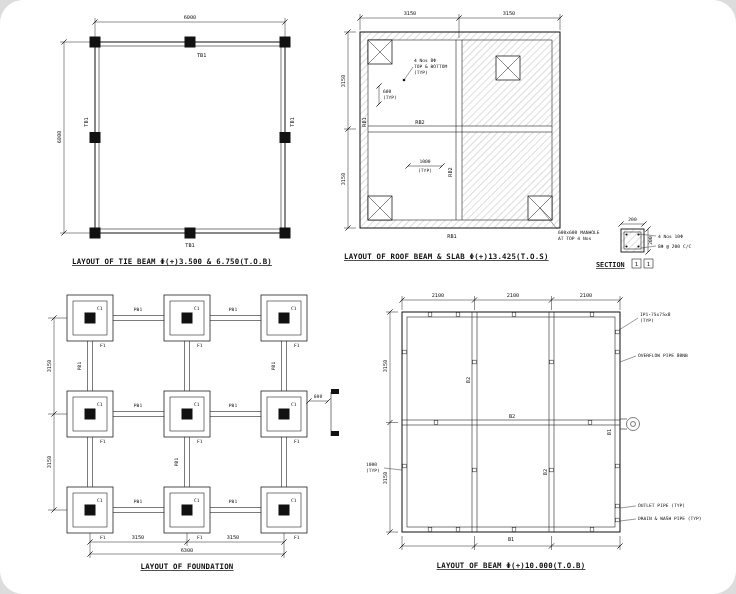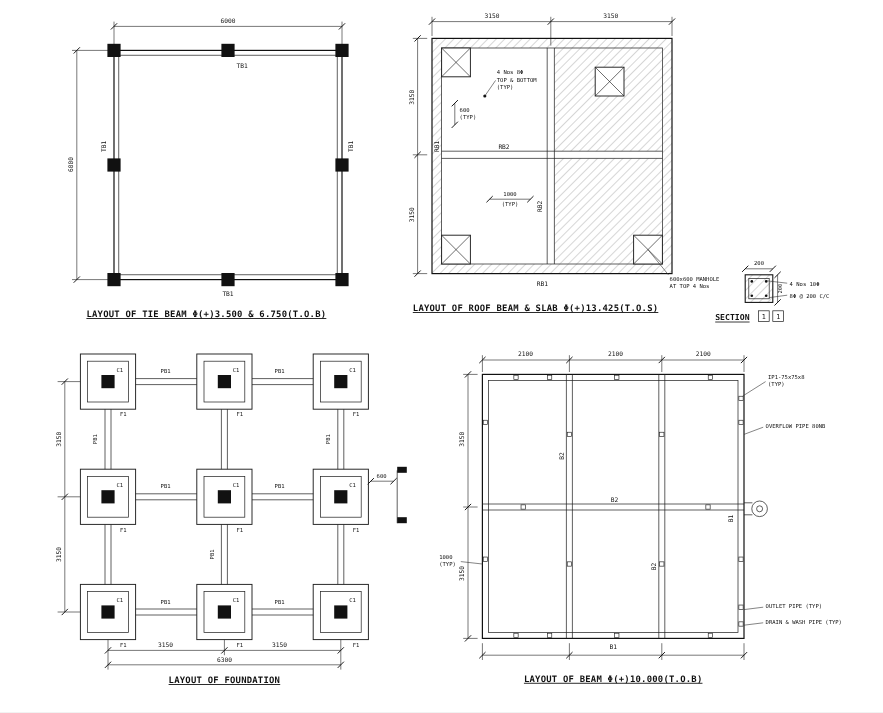--- a/index.html
+++ b/index.html
@@ -1,16 +1,16 @@
 <!DOCTYPE html>
 <html><head>
 <meta charset="utf-8">
 <style>
   html,body{margin:0;padding:0;background:#dcdcdc;}
-  .sheet{position:relative;width:736px;height:594px;background:#ffffff;overflow:hidden;margin:0;}
+  .sheet{position:relative;width:736px;height:594px;background:#ffffff;overflow:hidden;margin:0;border-radius:23px;}
   svg{position:absolute;left:0;top:0;}
   text{font-family:"DejaVu Sans Mono","Liberation Mono",monospace;fill:#111;}
   .t45{font-size:4.6px;}
   .t5{font-size:5.2px;}
   .t55{font-size:5.6px;}
   .title{font-size:7.4px;font-weight:bold;letter-spacing:.2px;text-decoration:underline;}
   .stitle{font-size:6.8px;font-weight:bold;text-decoration:underline;}
   .thin{stroke:#222;stroke-width:.6;fill:none;}
   .med{stroke:#111;stroke-width:1;fill:none;}
   .dim{stroke:#333;stroke-width:.55;fill:none;}

